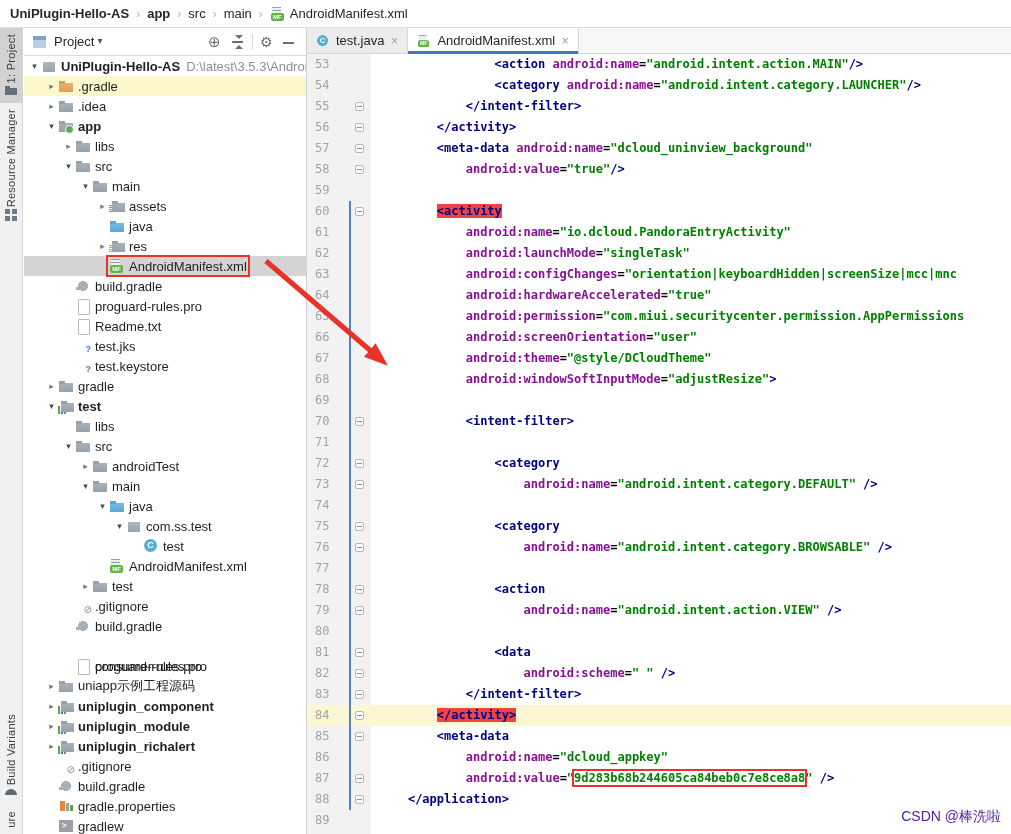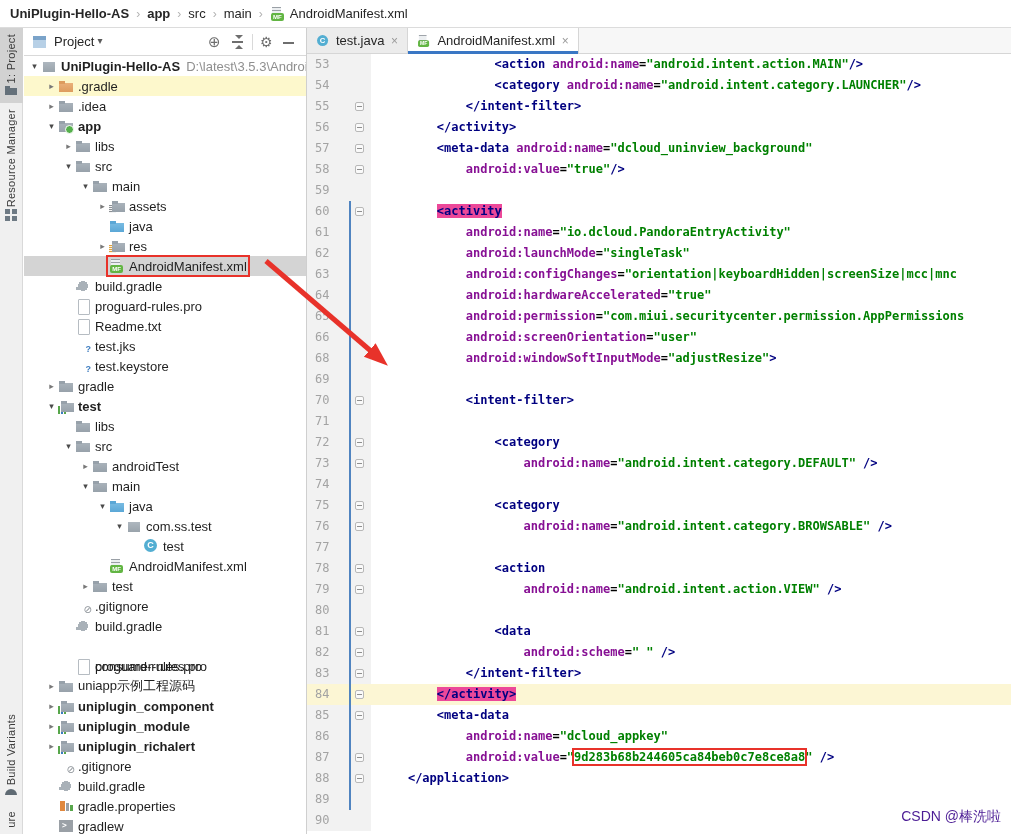--- a/index.html
+++ b/index.html
@@ -125,21 +125,21 @@
   .cline .num{ width:40px; flex:none; background:#f2f2f2; color:#a3a3a3; font-weight:400; padding-left:8px; }
   .cline .fold{ width:24px; flex:none; background:#f2f2f2; position:relative;}
   .cline .fold i{ position:absolute; left:8px; top:6px; width:9px; height:9px; border:1px solid #b8b8b8;
       border-radius:2px; background:#fafafa;}
   .cline .fold i:after{ content:""; position:absolute; left:1px; top:3px; width:5px; height:1px; background:#8f8f8f;}
   .cline .codeln{ flex:1; padding-left:8px; color:#000; }
   .cline.caret .num, .cline.caret .fold, .cline.caret .codeln, .cline.caret{ background:#fcf6d4; }
   .tagc{ color:#000080; }
   .attrc{ color:#871094; }
   .strc{ color:#008000; }
-  .sel{ background:#ec4899; }
+  .sel{ background:#ef4444; }
   .wavy{ text-decoration-style:wavy; text-decoration-color:#a3c4a3;
          text-decoration-thickness:1px; text-underline-offset:2px;}
   .redbox-inline{ outline:2px solid #e8322a; outline-offset:0px; }
 
   
   #overlay{ position:absolute; left:0; top:0; width:1011px; height:834px; pointer-events:none; z-index:9;}
   .watermark{ position:absolute; right:10px; bottom:8px; color:#4c1d95; font-size:14px; z-index:8;}
 </style>
 </head>
 <body>
@@ -515,20 +515,21 @@
         <div class="cline"><span class="num">57</span><span class="fold"><i></i></span><span class="codeln">        <span class="tagc">&lt;meta-data</span> <span class="attrc">android:name</span>=<span class="strc">"<span class="wavy">dcloud_uninview_background</span>"</span></span></div>
         <div class="cline"><span class="num">58</span><span class="fold"><i></i></span><span class="codeln">            <span class="attrc">android:value</span>=<span class="strc">"true"</span><span class="tagc">/&gt;</span></span></div>
         <div class="cline"><span class="num">59</span><span class="fold"></span><span class="codeln"></span></div>
         <div class="cline"><span class="num">60</span><span class="fold"><i></i></span><span class="codeln">        <span class="sel"><span class="tagc">&lt;activity</span></span></span></div>
         <div class="cline"><span class="num">61</span><span class="fold"></span><span class="codeln">            <span class="attrc">android:name</span>=<span class="strc">"<span class="wavy">io.dcloud</span>.PandoraEntryActivity"</span></span></div>
         <div class="cline"><span class="num">62</span><span class="fold"></span><span class="codeln">            <span class="attrc">android:launchMode</span>=<span class="strc">"singleTask"</span></span></div>
         <div class="cline"><span class="num">63</span><span class="fold"></span><span class="codeln">            <span class="attrc">android:configChanges</span>=<span class="strc">"orientation|keyboardHidden|screenSize|mcc|mnc</span></span></div>
         <div class="cline"><span class="num">64</span><span class="fold"></span><span class="codeln">            <span class="attrc">android:hardwareAccelerated</span>=<span class="strc">"true"</span></span></div>
         <div class="cline"><span class="num">65</span><span class="fold"></span><span class="codeln">            <span class="attrc">android:permission</span>=<span class="strc">"com.<span class="wavy">miui.securitycenter</span>.permission.<span class="wavy">AppPermissions</span></span></span></div>
         <div class="cline"><span class="num">66</span><span class="fold"></span><span class="codeln">            <span class="attrc">android:screenOrientation</span>=<span class="strc">"user"</span></span></div>
+        <div class="cline"><span class="num">67</span><span class="fold"></span><span class="codeln">            <span class="attrc">android:theme</span>=<span class="strc">"@style/DCloudTheme"</span></span></div>
         <div class="cline"><span class="num">68</span><span class="fold"></span><span class="codeln">            <span class="attrc">android:windowSoftInputMode</span>=<span class="strc">"adjustResize"</span><span class="tagc">&gt;</span></span></div>
         <div class="cline"><span class="num">69</span><span class="fold"></span><span class="codeln"></span></div>
         <div class="cline"><span class="num">70</span><span class="fold"><i></i></span><span class="codeln">            <span class="tagc">&lt;intent-filter</span><span class="tagc">&gt;</span></span></div>
         <div class="cline"><span class="num">71</span><span class="fold"></span><span class="codeln"></span></div>
         <div class="cline"><span class="num">72</span><span class="fold"><i></i></span><span class="codeln">                <span class="tagc">&lt;category</span></span></div>
         <div class="cline"><span class="num">73</span><span class="fold"><i></i></span><span class="codeln">                    <span class="attrc">android:name</span>=<span class="strc">"android.intent.category.DEFAULT"</span> <span class="tagc">/&gt;</span></span></div>
         <div class="cline"><span class="num">74</span><span class="fold"></span><span class="codeln"></span></div>
         <div class="cline"><span class="num">75</span><span class="fold"><i></i></span><span class="codeln">                <span class="tagc">&lt;category</span></span></div>
         <div class="cline"><span class="num">76</span><span class="fold"><i></i></span><span class="codeln">                    <span class="attrc">android:name</span>=<span class="strc">"android.intent.category.BROWSABLE"</span> <span class="tagc">/&gt;</span></span></div>
         <div class="cline"><span class="num">77</span><span class="fold"></span><span class="codeln"></span></div>

